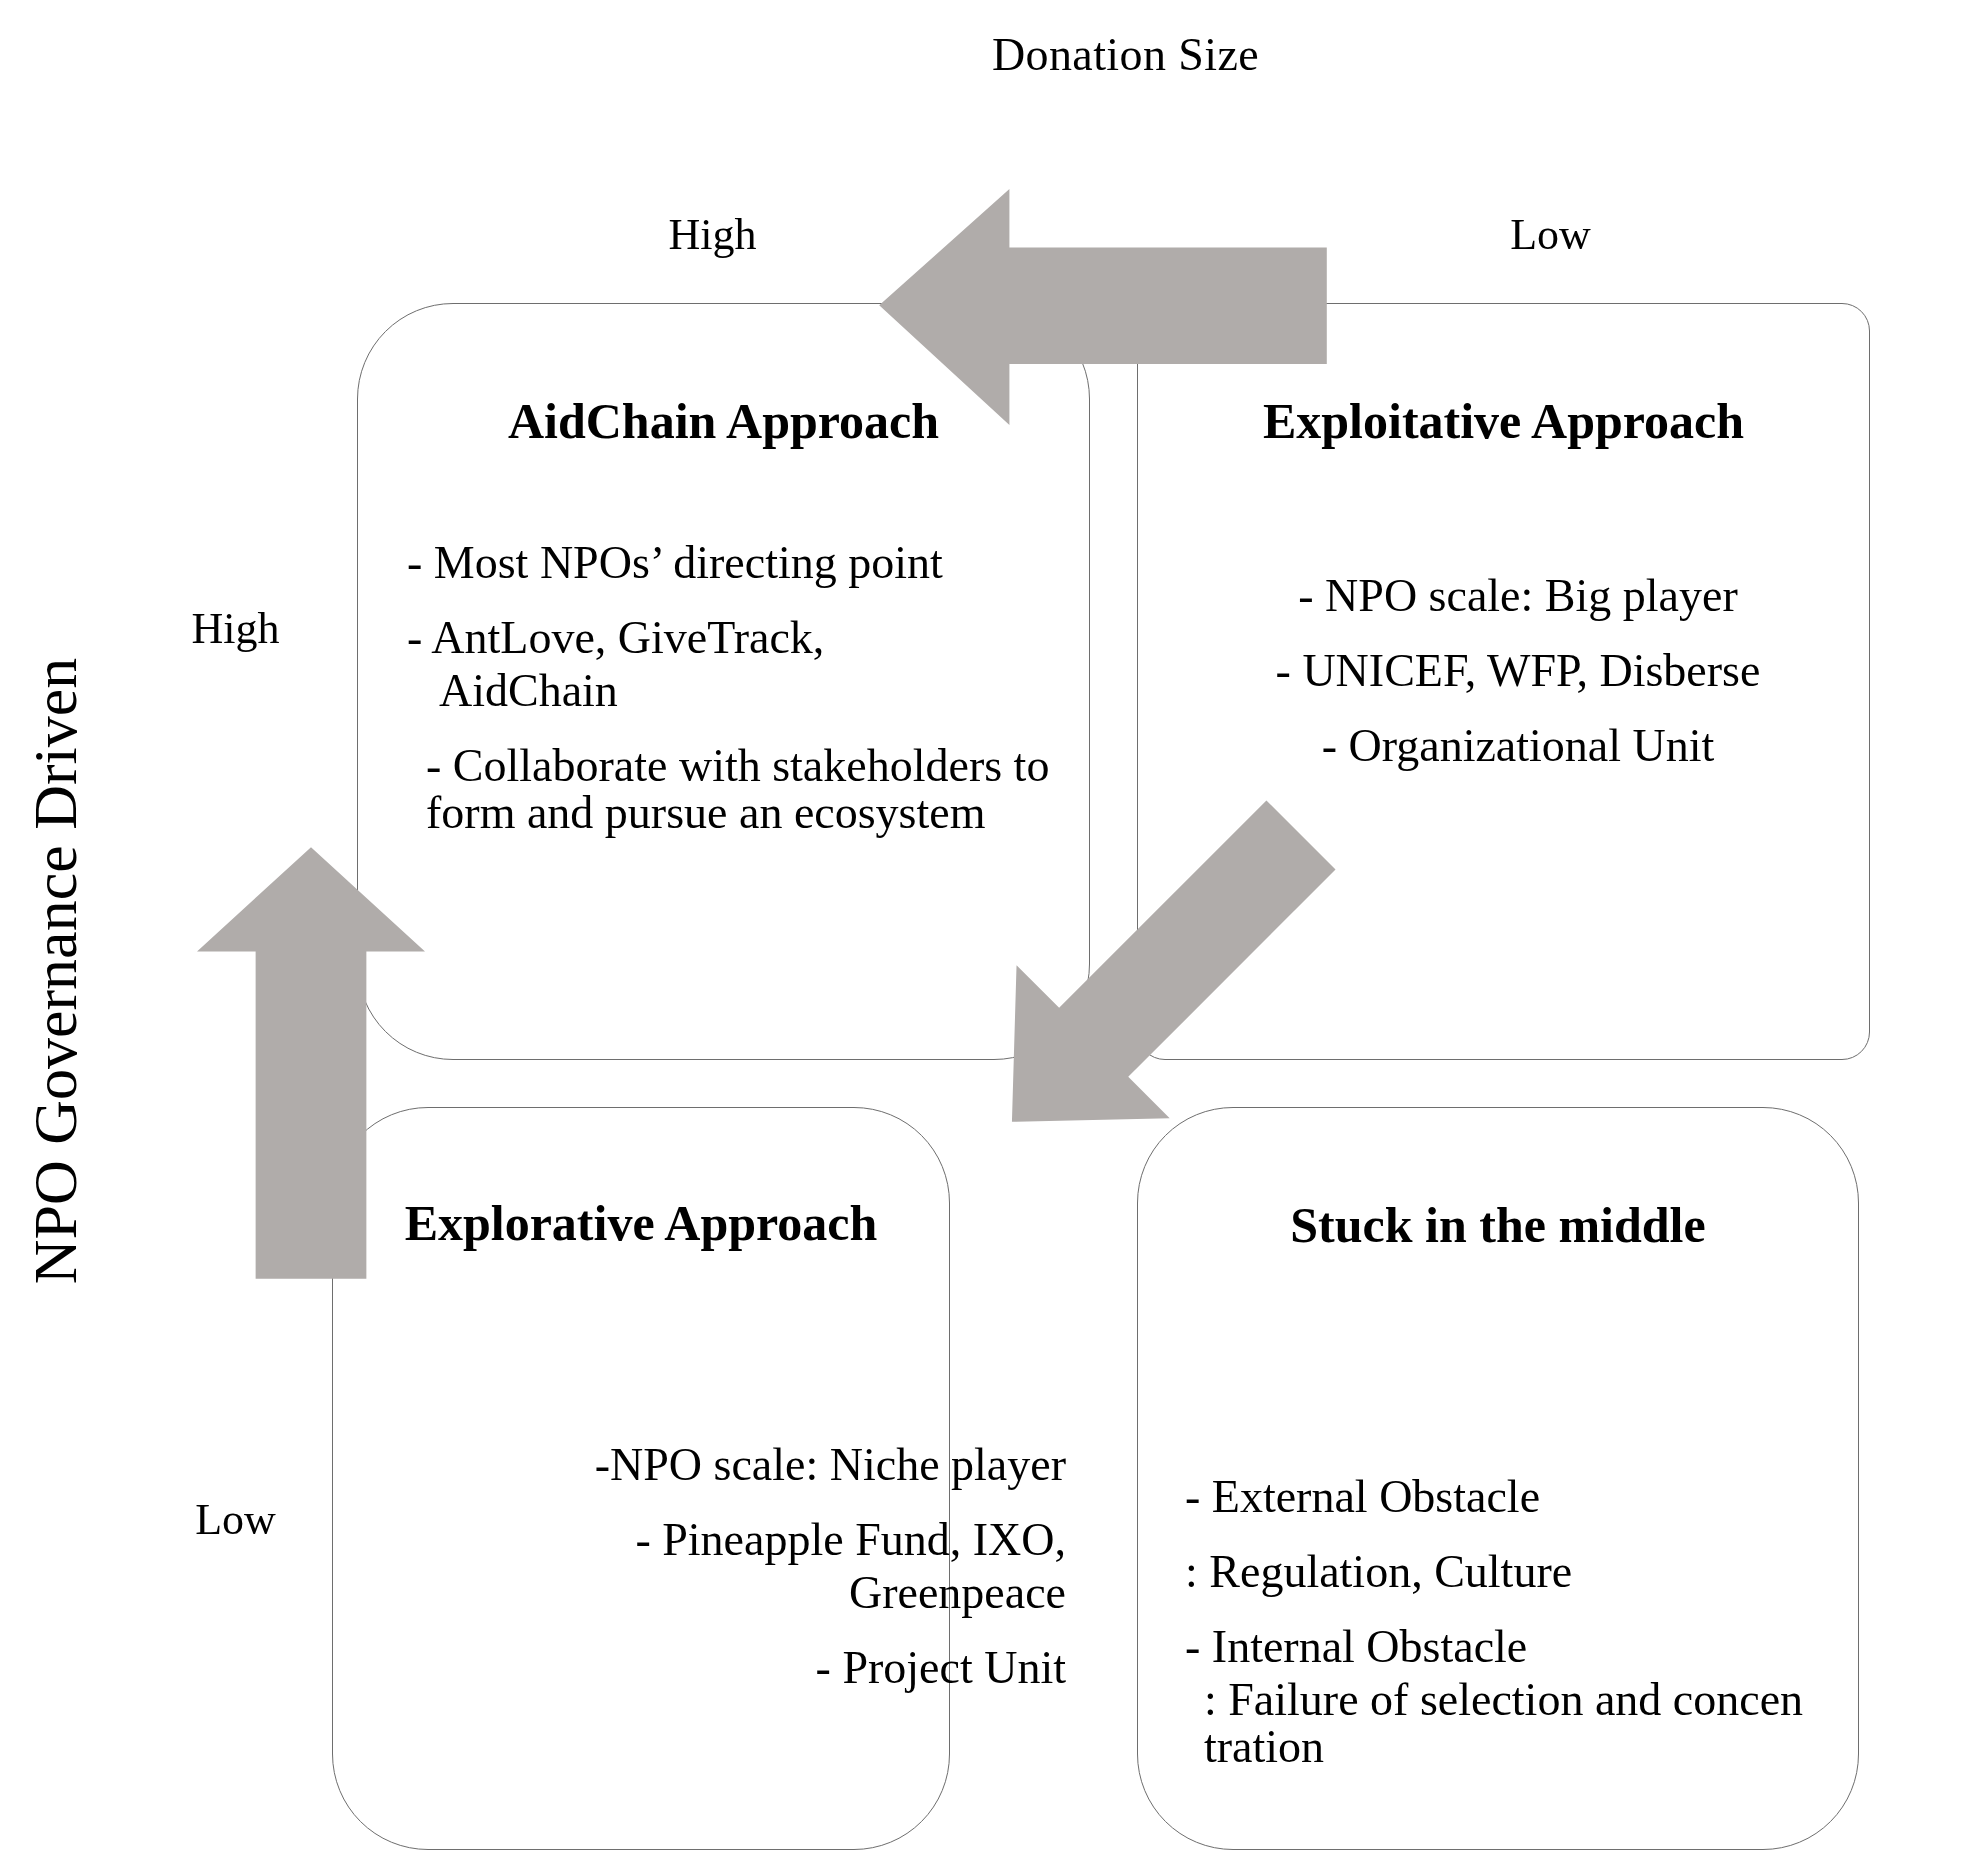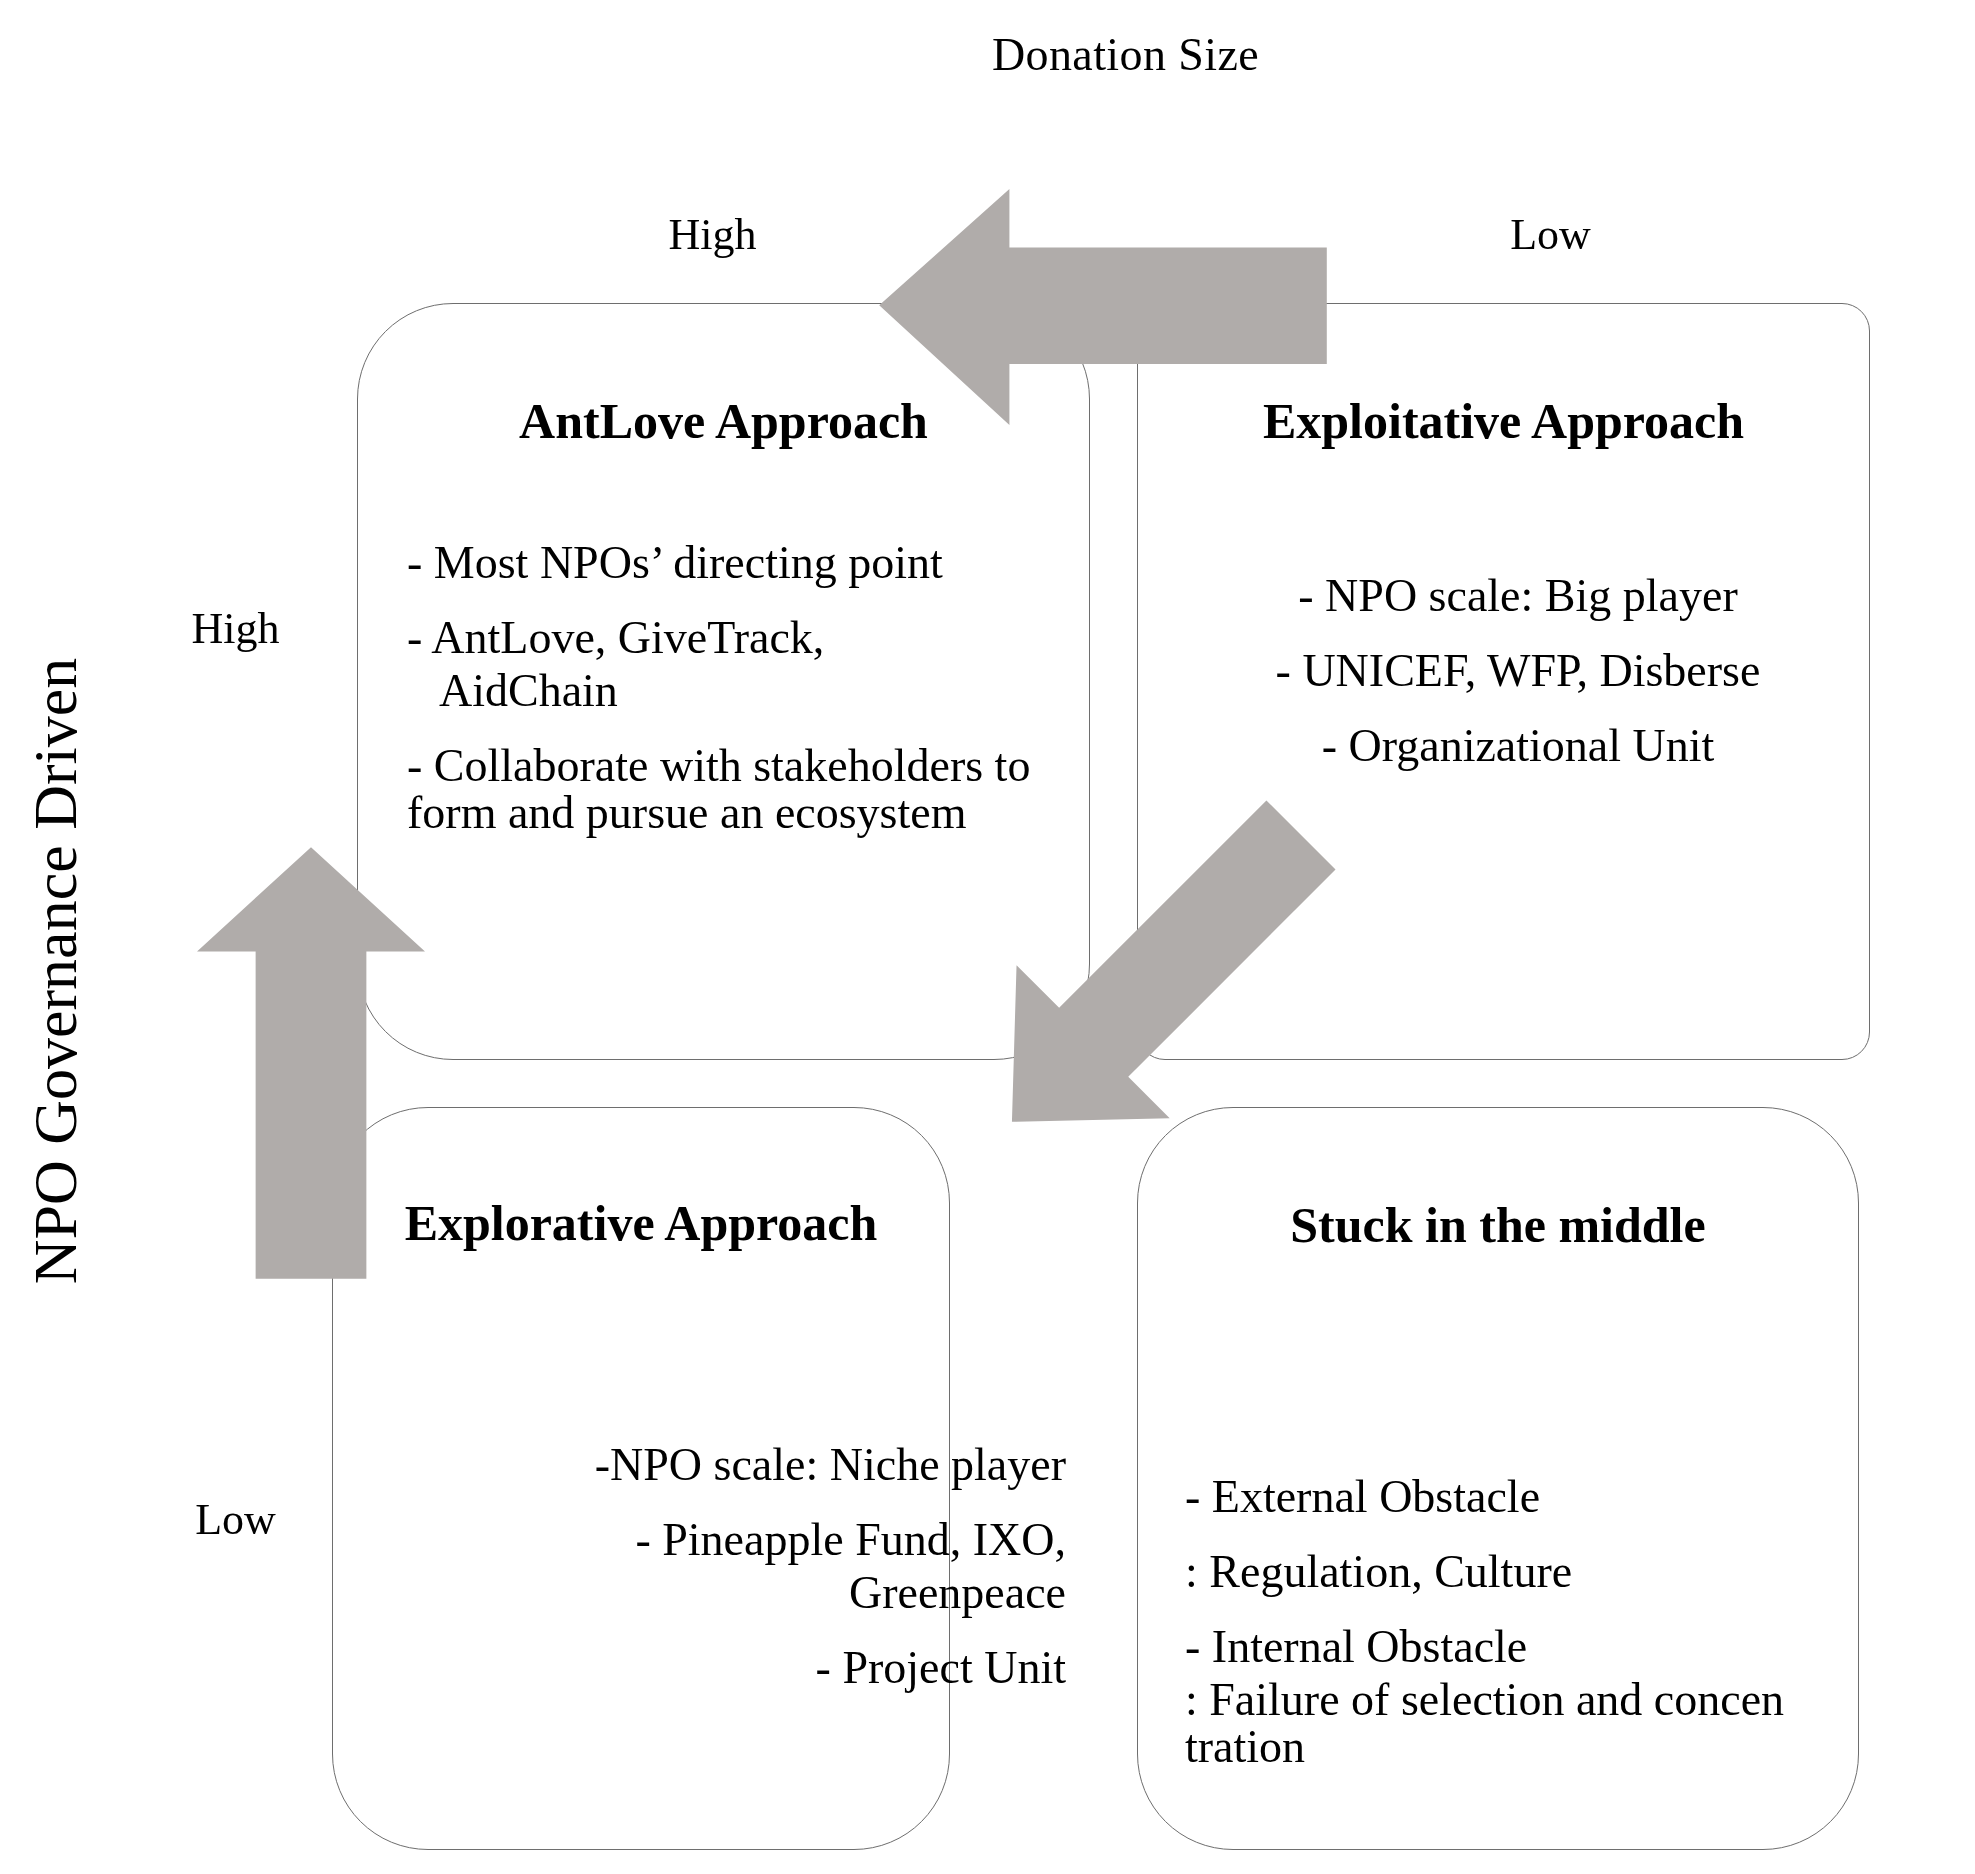--- a/index.html
+++ b/index.html
@@ -86,21 +86,21 @@
   #quad-bl .quad-title { top: 88px; }
   #quad-br .quad-title { top: 90px; }
 
   .quad-body {
     position: absolute;
     font-size: 46px;
     line-height: 1.02;
   }
   .quad-body .b-line { margin: 0 0 28px 0; white-space: pre; }
   .quad-body .b-line.tight { margin-bottom: 6.5px; }
-  .quad-body .b-line.wrap  { white-space: normal; margin-bottom: 0; }
+  .quad-body .b-line.wrap  { white-space: normal; margin-bottom: 0; margin-left: 19px; }
 
   #quad-tl .quad-body { left: 49px;  top: 236px; width: 668px; }
   #quad-tr .quad-body { left: 46px;  top: 269px; width: 668px; text-align: center; }
   #quad-bl .quad-body { left: 90px; top: 334px; width: 643px; text-align: right; }
   #quad-br .quad-body { left: 47px;  top: 366px; width: 660px; }
 
   
   .arrow-svg { position: absolute; overflow: visible; }
   .arrow-shape { fill: #b0acaa; }
 
@@ -118,21 +118,21 @@
   </div>
 
   <div class="axis-title-left">NPO Governance Driven</div>
 
   <div class="scale-label lbl-high-top">High</div>
   <div class="scale-label lbl-low-top">Low</div>
   <div class="scale-label lbl-high-left">High</div>
   <div class="scale-label lbl-low-left">Low</div>
 
   <div class="quad" id="quad-tl">
-    <div class="quad-title">AntLove Approach</div>
+    <div class="quad-title">AidChain Approach</div>
     <div class="quad-body">
       <div class="b-line">- Most NPOs’ directing point</div>
       <div class="b-line tight">- AntLove, GiveTrack,</div>
       <div class="b-line">   AidChain</div>
       <div class="b-line wrap">- Collaborate with stakeholders to form and pursue an ecosystem</div>
     </div>
   </div>
 
   <div class="quad" id="quad-tr">
     <div class="quad-title">Exploitative Approach</div>

